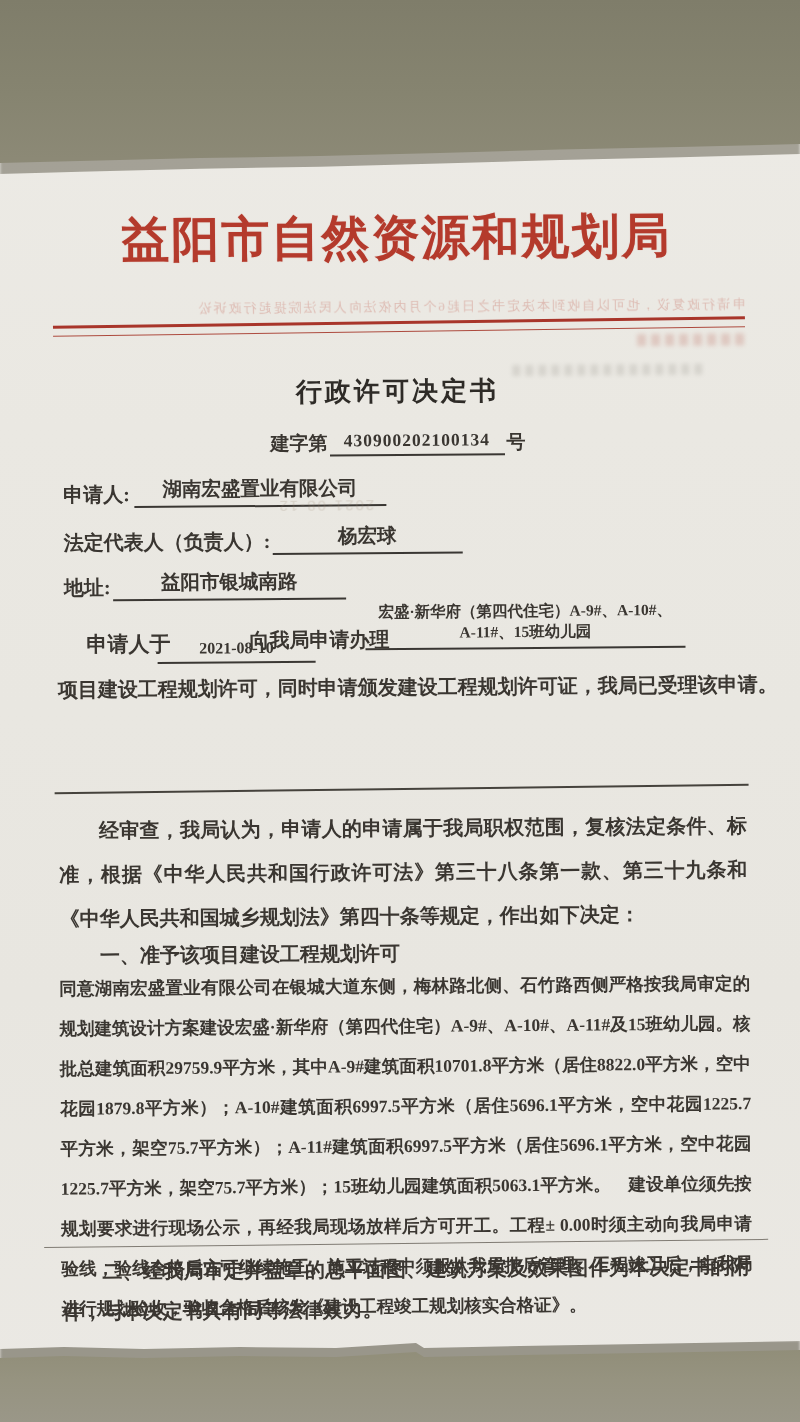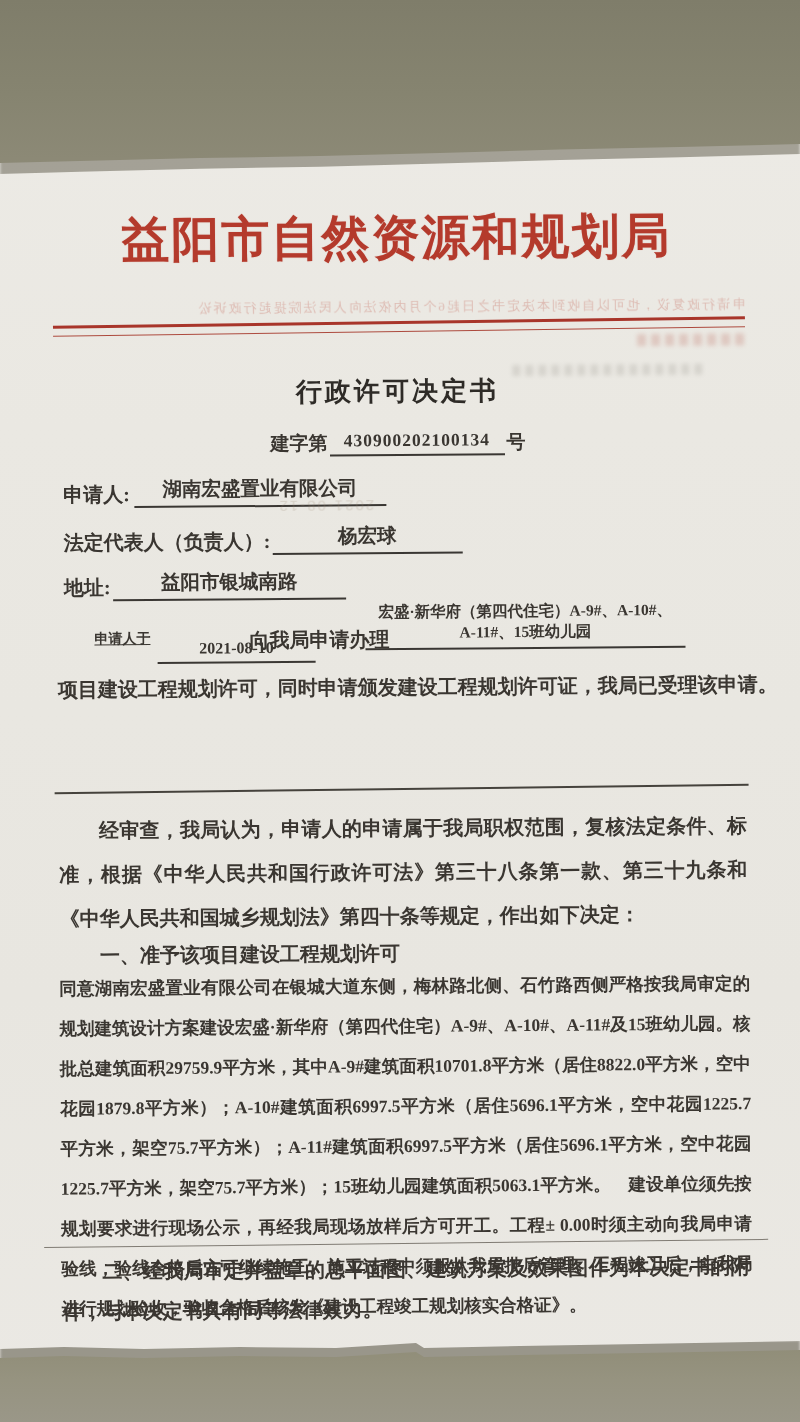--- a/index.html
+++ b/index.html
@@ -65,21 +65,21 @@
     display:inline-block;text-align:center;border-bottom:2px solid #3a3733;
     padding-bottom:3px;font-size:19.5px;font-weight:bold;vertical-align:bottom;
   }
   .c1{width:252px;margin-left:4px;} .c2{width:190px;margin-left:2px;} .c3{width:233px;margin-left:2px;}
   .ghost-date{
     position:absolute;top:497px;left:240px;width:175px;text-align:center;
     font-size:15px;color:#9a8874;opacity:.24;transform:rotate(180deg);letter-spacing:2px;
     font-family:"Liberation Sans","DejaVu Sans",sans-serif;filter:blur(.4px);
   }
   .app-block{position:absolute;top:600px;left:0;width:800px;height:130px;}
-  .app-lead{position:absolute;left:95px;top:28px;font-size:14px;font-weight:bold;white-space:nowrap;text-decoration:underline;}
+  .app-lead{position:absolute;left:87px;top:28px;font-size:21px;font-weight:bold;white-space:nowrap;}
   .app-date-cell{
     position:absolute;left:158px;top:38px;width:158px;text-align:center;
     border-bottom:2px solid #3a3733;padding-bottom:4px;font-size:16px;font-weight:bold;
     font-family:"Liberation Serif","DejaVu Serif",serif;
   }
   .app-middle{position:absolute;left:250px;top:26px;font-size:20px;font-weight:bold;white-space:nowrap;}
   .app-project-cell{
     position:absolute;left:366px;top:2px;width:320px;text-align:center;
     border-bottom:2px solid #3a3733;padding-bottom:4px;font-size:15.5px;font-weight:bold;
   }

